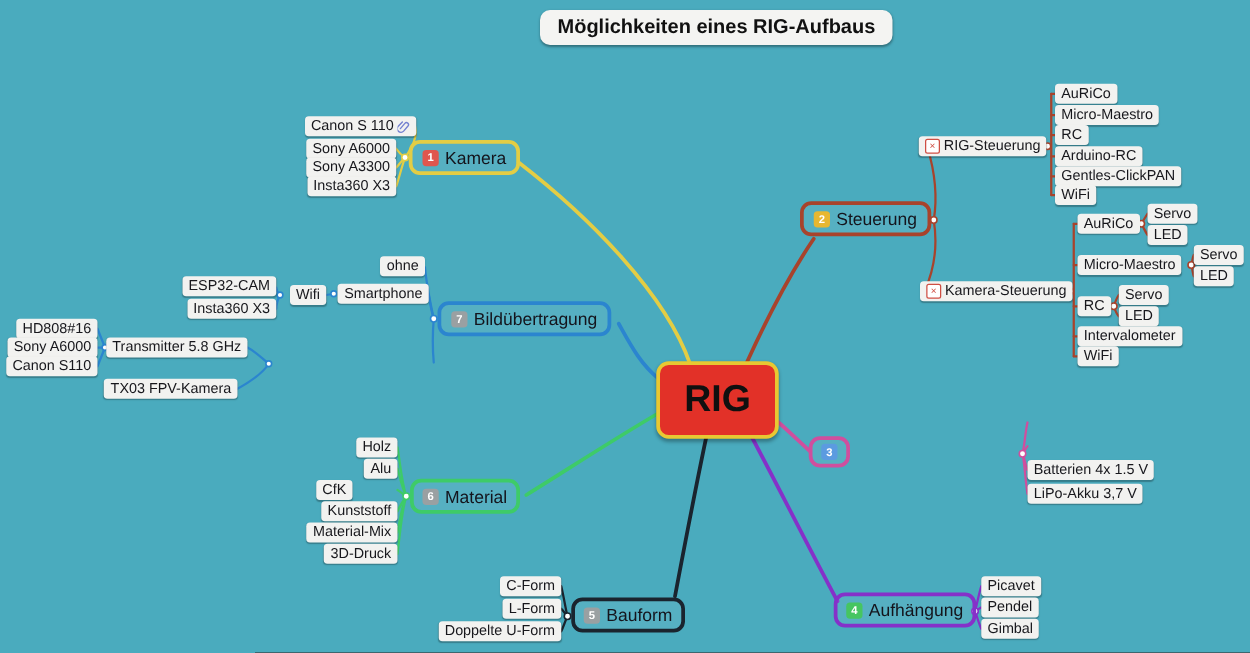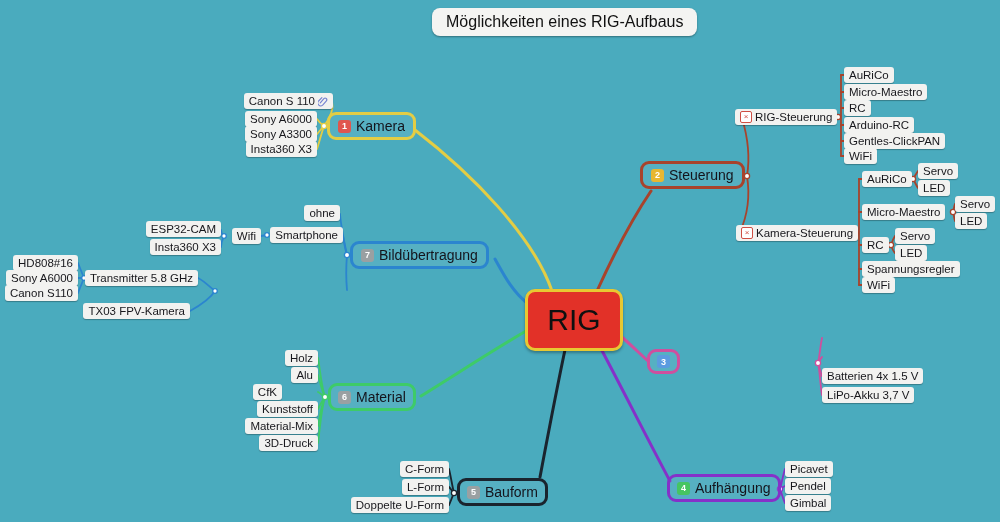--- a/index.html
+++ b/index.html
@@ -1,24 +1,24 @@
 <!DOCTYPE html>
 <html><head>
 <meta charset="utf-8">
 <style>
   html,body{margin:0;padding:0;background:#333;}
   .stage{position:relative;width:1000px;height:522px;background:#4aabbe;overflow:hidden;
          font-family:"Liberation Sans",sans-serif;}
   svg.links{position:absolute;left:0;top:0;z-index:1;}
   .title{position:absolute;left:432px;top:8px;background:#f4f4f2;color:#111;
-         font-size:16px;font-weight:normal;padding:5px 14px;border-radius:8px;
+         font-size:16px;font-weight:bold;padding:5px 14px;border-radius:8px;
          box-shadow:0 1px 2px rgba(0,0,0,.35);z-index:3;white-space:nowrap;}
   .root{position:absolute;left:525px;top:289px;width:92px;height:56px;background:#e23128;
         border:3px solid #e8c832;border-radius:10px;display:flex;align-items:center;justify-content:center;
-        font-size:30px;font-weight:normal;color:#101010;z-index:3;box-shadow:0 2px 3px rgba(0,0,0,.3);}
+        font-size:30px;font-weight:bold;color:#101010;z-index:3;box-shadow:0 2px 3px rgba(0,0,0,.3);}
   .topic{position:absolute;display:flex;align-items:center;gap:5px;border:3px solid #000;border-radius:9px;
          padding:3px 8px;font-size:14px;color:#14141c;white-space:nowrap;z-index:2;
          background:rgba(255,255,255,.07);}
   .badge{width:13px;height:13px;border-radius:3px;color:#fff;font-size:9px;font-weight:bold;
          display:flex;align-items:center;justify-content:center;flex:0 0 auto;}
   .child{position:absolute;background:#f2f2f0;color:#17171c;font-size:11.5px;line-height:14px;
          padding:1px 5px;border-radius:3px;box-shadow:0 1px 1px rgba(0,0,0,.28);
          white-space:nowrap;z-index:2;display:flex;align-items:center;gap:3px;}
   .xbox{width:10px;height:10px;border:1px solid #cf4f44;background:#fff;color:#cf4f44;font-size:8px;
         line-height:9px;text-align:center;border-radius:2px;flex:0 0 auto;}
@@ -169,21 +169,21 @@
   </div>
   <div class="child" style="left:862px;top:171px">AuRiCo</div>
   <div class="child" style="left:918px;top:163px">Servo</div>
   <div class="child" style="left:918px;top:180px">LED</div>
   <div class="child" style="left:862px;top:204px">Micro-Maestro</div>
   <div class="child" style="left:955px;top:196px">Servo</div>
   <div class="child" style="left:955px;top:213px">LED</div>
   <div class="child" style="left:862px;top:237px">RC</div>
   <div class="child" style="left:895px;top:228px">Servo</div>
   <div class="child" style="left:895px;top:245px">LED</div>
-  <div class="child" style="left:862px;top:261px">Spannungsregler</div>
+  <div class="child" style="left:862px;top:261px">Intervalometer</div>
   <div class="child" style="left:862px;top:277px">WiFi</div>
 
   <div class="topic t-spannung" style="left:647px;top:349px;padding:3px 7px">
     <span class="badge" style="background:#5b9be0">3</span>
   </div>
   <div class="child" style="left:822px;top:368px">Batterien 4x 1.5 V</div>
   <div class="child" style="left:822px;top:387px">LiPo-Akku 3,7 V</div>
 
   <div class="topic t-aufhaengung" style="left:667px;top:474px;padding:3px 7px">
     <span class="badge" style="background:#46c561">4</span>

